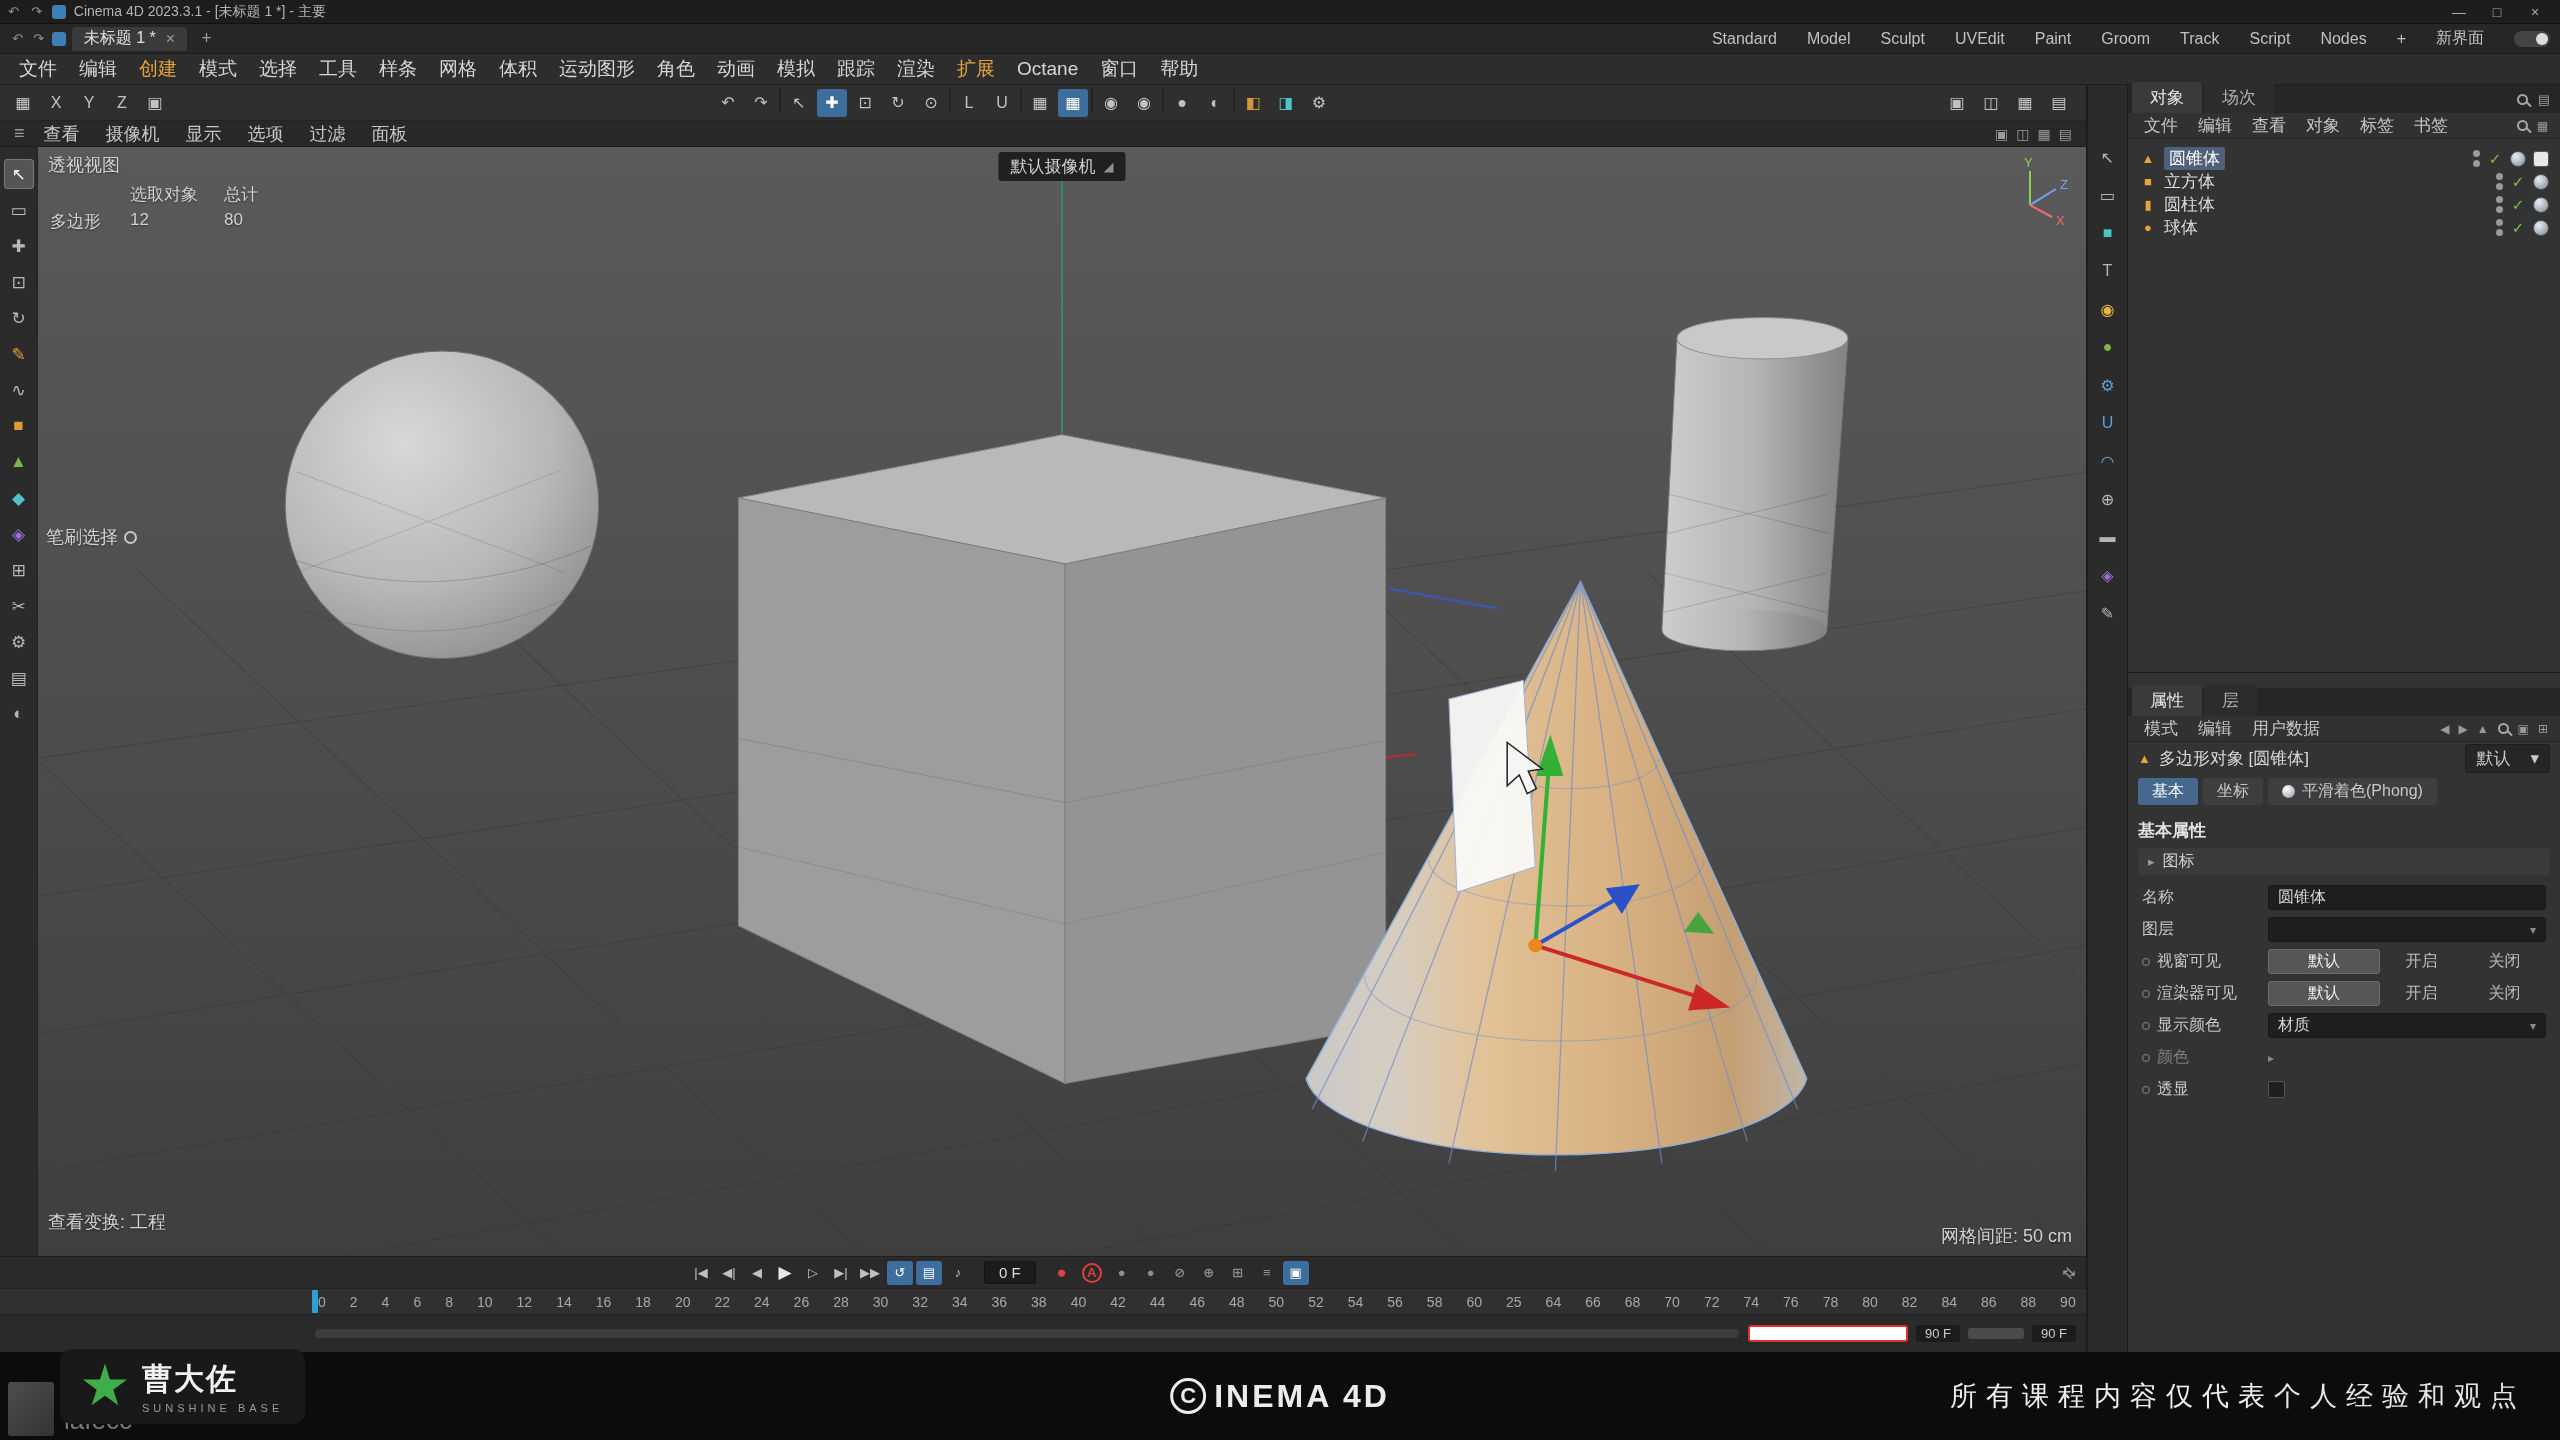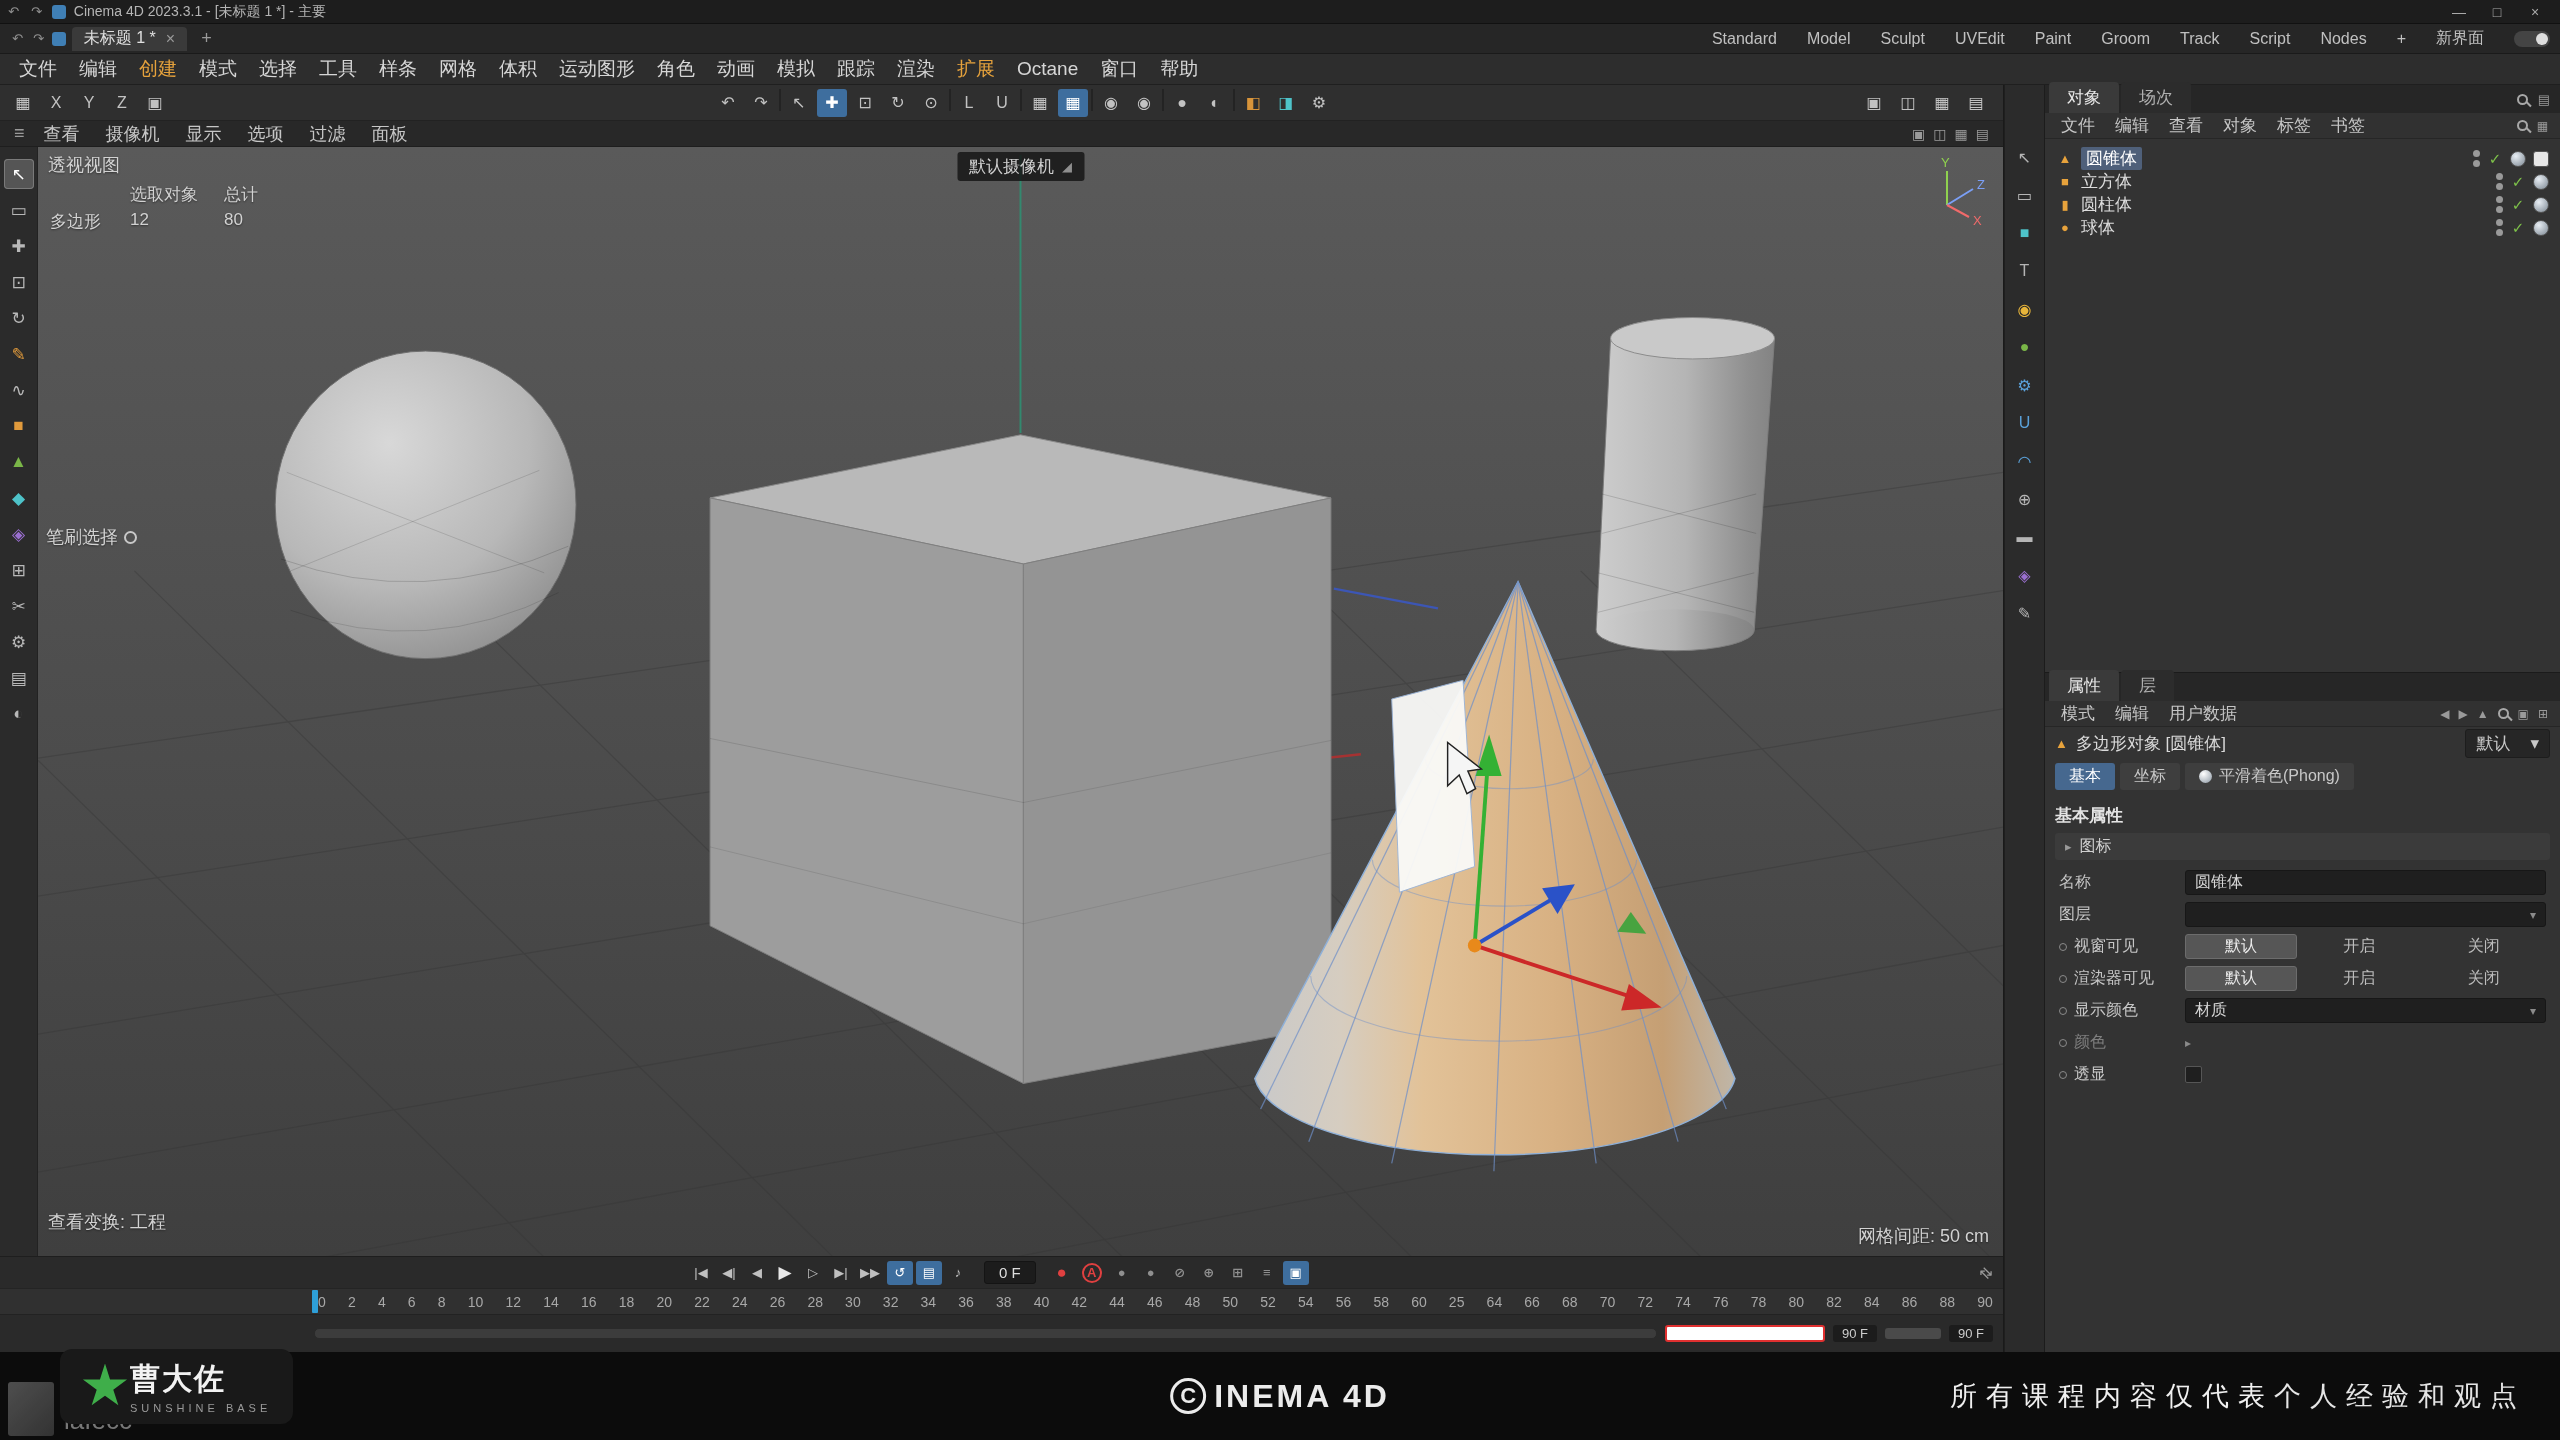--- a/index.html
+++ b/index.html
@@ -108,21 +108,21 @@
   .range-field { background:#1c1c1c; color:#ccc; font-size:13px; padding:1px 9px; border-radius:3px; }
   .range-grip { width:56px; height:11px; background:#4a4a4a; border-radius:3px; }
 
   
   .right-strip { width:40px; background:#2b2b2b; border-left:1px solid #1f1f1f; display:flex;
     flex-direction:column; align-items:center; padding-top:58px; gap:10px; }
   .rs-icon { width:28px; height:28px; display:flex; align-items:center; justify-content:center;
     font-size:16px; color:#b5b5b5; }
 
   
-  .right-panel { width:516px; background:#323232; display:flex; flex-direction:column; border-left:1px solid #1c1c1c; }
+  .right-panel { width:433px; background:#323232; display:flex; flex-direction:column; border-left:1px solid #1c1c1c;gap:15px; }
   .panel-tabs { height:28px; background:#262626; display:flex; align-items:flex-end; padding:0 4px; gap:2px; }
   .panel-tab { padding:4px 18px; font-size:17px; color:#b0b0b0; background:#2c2c2c; border-radius:4px 4px 0 0; }
   .panel-tab.active { background:#3a3a3a; color:#e8e8e8; }
   .tab-icons { margin-left:auto; display:flex; gap:10px; align-items:center; padding:0 6px 6px 0; color:#9a9a9a; font-size:13px; }
   .panel-menu { height:26px; display:flex; align-items:center; font-size:17px; color:#c6c6c6;
     padding:0 6px; background:#313131; border-bottom:1px solid #262626; }
   .panel-menu .pm-item { padding:0 10px; }
   .panel-menu .pm-icons { margin-left:auto; display:flex; gap:9px; align-items:center; padding-right:6px;
     color:#9a9a9a; font-size:12px; }
   .search-glass { width:11px; height:11px; border:2px solid #a8a8a8; border-radius:50%;
@@ -168,21 +168,21 @@
   .seg-options { flex:1; display:flex; align-items:center; }
   .seg-active { background:#565656; border:1px solid #6c6c6c; border-radius:3px; width:112px;
     text-align:center; color:#ececec; padding:1px 0; }
   .seg-plain { flex:1; text-align:center; color:#bdbdbd; }
   .checkbox { width:17px; height:17px; background:#1f1f1f; border:1px solid #565656; border-radius:2px; }
   .color-arrow { color:#8a8a8a; font-size:12px; }
 
   
   .footer { height:88px; background:#0c0c0c; display:flex; align-items:center; position:relative; }
   .brand-card { position:absolute; left:60px; bottom:16px; background:#191919; border-radius:12px;
-    display:flex; align-items:center; gap:2px; padding:10px 22px; }
+    display:flex; align-items:center; gap:14px; padding:10px 22px; }
   .brand-star { width:46px; height:46px; background:#3fae4a;
     clip-path:polygon(50% 0%,61% 35%,98% 35%,68% 57%,79% 91%,50% 70%,21% 91%,32% 57%,2% 35%,39% 35%); }
   .brand-name { font-size:30px; font-weight:bold; color:#f2f2f2; letter-spacing:2px; }
   .brand-sub { font-size:11px; color:#9a9a9a; letter-spacing:4px; margin-top:2px; }
   .c4d-logo { position:absolute; left:50%; transform:translateX(-50%); display:flex; align-items:center; gap:8px; }
   .c4d-c { width:36px; height:36px; border:3px solid #ececec; border-radius:50%; display:flex;
     align-items:center; justify-content:center; font-size:22px; font-weight:bold; color:#ececec; }
   .c4d-text { font-size:32px; font-weight:bold; color:#ececec; letter-spacing:3px; }
   .disclaimer { margin-left:auto; margin-right:34px; font-size:27px; letter-spacing:9px; white-space:nowrap; }
   .disclaimer .white { color:#f0f0f0; }

